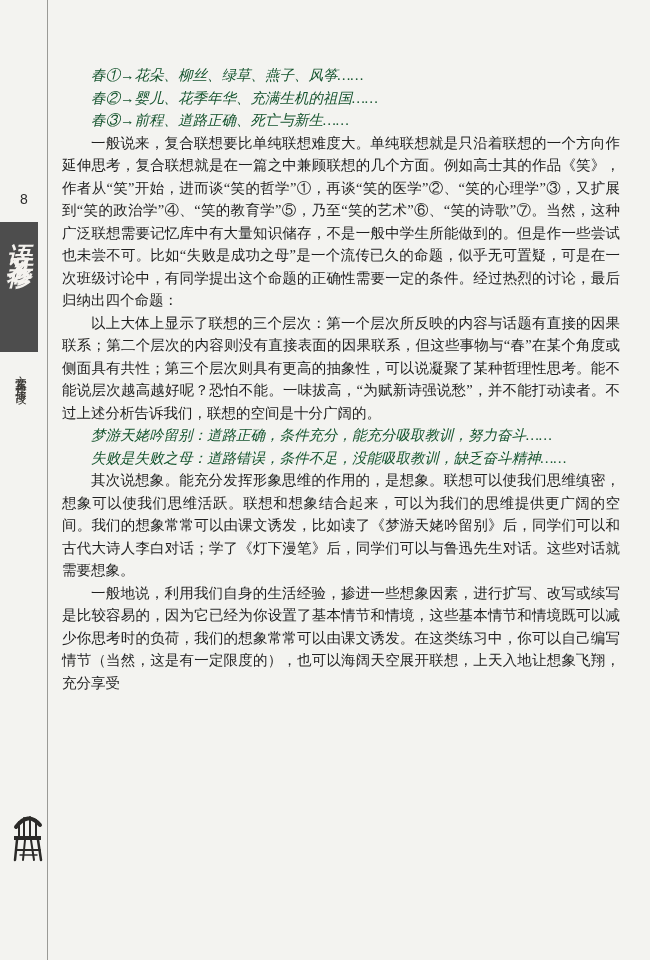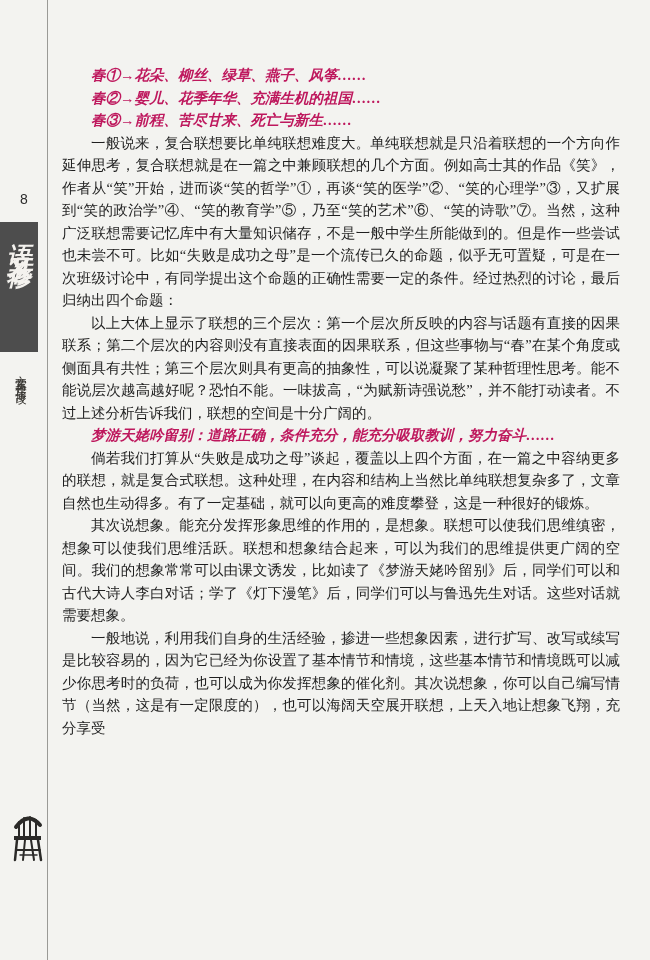--- a/index.html
+++ b/index.html
@@ -89,22 +89,21 @@
     text-align: justify;
     text-justify: inter-ideograph;
   }
   .content p {
     margin: 0;
     text-indent: 2em;
   }
   .content p.kai {
     font-style: italic;
     text-align: left;
-    color: #be185d;
-    font-weight: bold;
+    color: #14532d;
   }
 </style>
 </head>
 <body>
 
 <div class="page">
 
   <div class="vrule"></div>
 
   <div class="page-number">8</div>
@@ -130,22 +129,22 @@
         <line x1="20" y1="30" x2="23" y2="50" stroke-width="2"></line>
         <line x1="5" y1="40" x2="29" y2="40" stroke-width="2"></line>
         <line x1="9" y1="45" x2="26" y2="45" stroke-width="1.5"></line>
       </g>
     </svg>
   </div>
 
   <main class="content">
     <p class="kai">春①→花朵、柳丝、绿草、燕子、风筝……</p>
     <p class="kai">春②→婴儿、花季年华、充满生机的祖国……</p>
-    <p class="kai">春③→前程、苦尽甘来、死亡与新生……</p>
+    <p class="kai">春③→前程、道路正确、死亡与新生……</p>
     <p>一般说来，复合联想要比单纯联想难度大。单纯联想就是只沿着联想的一个方向作延伸思考，复合联想就是在一篇之中兼顾联想的几个方面。例如高士其的作品《笑》，作者从“笑”开始，进而谈“笑的哲学”①，再谈“笑的医学”②、“笑的心理学”③，又扩展到“笑的政治学”④、“笑的教育学”⑤，乃至“笑的艺术”⑥、“笑的诗歌”⑦。当然，这种广泛联想需要记忆库中有大量知识储存，不是一般中学生所能做到的。但是作一些尝试也未尝不可。比如“失败是成功之母”是一个流传已久的命题，似乎无可置疑，可是在一次班级讨论中，有同学提出这个命题的正确性需要一定的条件。经过热烈的讨论，最后归纳出四个命题：</p>
     <p>以上大体上显示了联想的三个层次：第一个层次所反映的内容与话题有直接的因果联系；第二个层次的内容则没有直接表面的因果联系，但这些事物与“春”在某个角度或侧面具有共性；第三个层次则具有更高的抽象性，可以说凝聚了某种哲理性思考。能不能说层次越高越好呢？恐怕不能。一味拔高，“为赋新诗强说愁”，并不能打动读者。不过上述分析告诉我们，联想的空间是十分广阔的。</p>
     <p class="kai">梦游天姥吟留别：道路正确，条件充分，能充分吸取教训，努力奋斗……</p>
-    <p>倘若我们打算从“失败是成功之母”谈起，覆盖以上四个方面，在一篇之中容纳更多的联想，就是复合式联想。这种处理，在内容和结构上当然比单纯联想复杂多了，文章自然也生动得多。有了一定基础，就可以向更高的难度攀登，这是一种很好的锻炼。</p>
+    <p class="kai">失败是失败之母：道路错误，条件不足，没能吸取教训，缺乏奋斗精神……</p>
     <p>其次说想象。能充分发挥形象思维的作用的，是想象。联想可以使我们思维缜密，想象可以使我们思维活跃。联想和想象结合起来，可以为我们的思维提供更广阔的空间。我们的想象常常可以由课文诱发，比如读了《梦游天姥吟留别》后，同学们可以和古代大诗人李白对话；学了《灯下漫笔》后，同学们可以与鲁迅先生对话。这些对话就需要想象。</p>
-    <p>一般地说，利用我们自身的生活经验，掺进一些想象因素，进行扩写、改写或续写是比较容易的，因为它已经为你设置了基本情节和情境，这些基本情节和情境既可以减少你思考时的负荷，也可以成为你发挥想象的催化剂。其次说想象，你可以自己编写情节（当然，这是有一定限度的），也可以海阔天空展开联想，上天入地让想象飞翔，充分享受</p>
+    <p>一般地说，利用我们自身的生活经验，掺进一些想象因素，进行扩写、改写或续写是比较容易的，因为它已经为你设置了基本情节和情境，这些基本情节和情境既可以减少你思考时的负荷，我们的想象常常可以由课文诱发。在这类练习中，你可以自己编写情节（当然，这是有一定限度的），也可以海阔天空展开联想，上天入地让想象飞翔，充分享受</p>
   </main>
 
 </div>
 
 </body></html>

